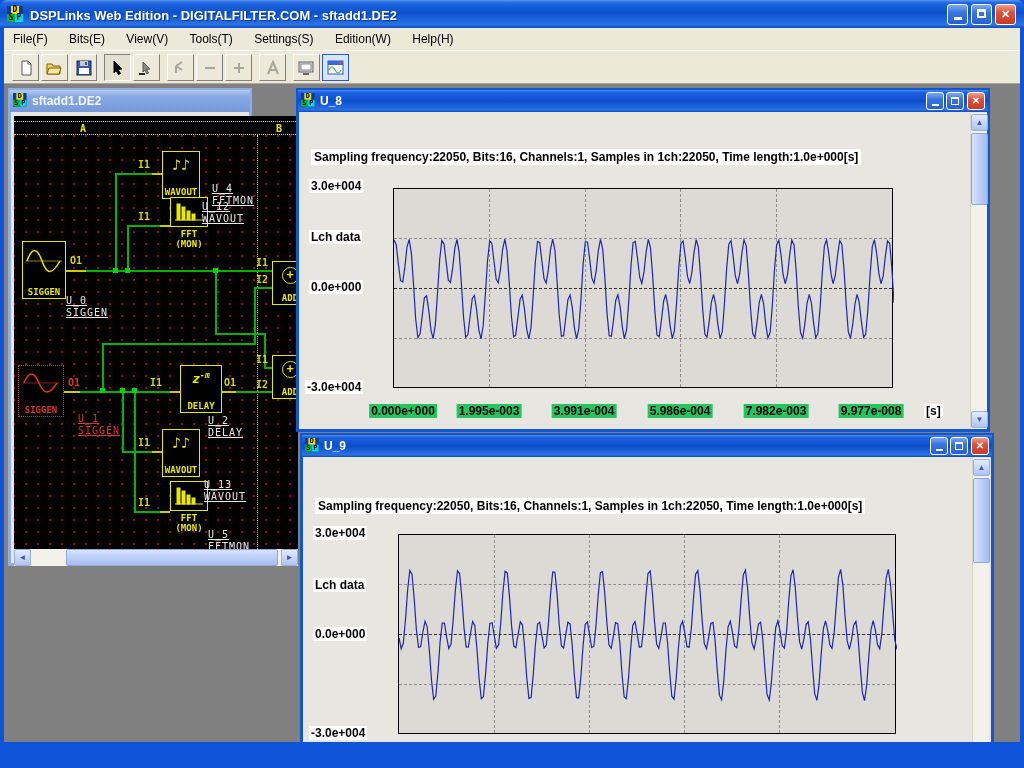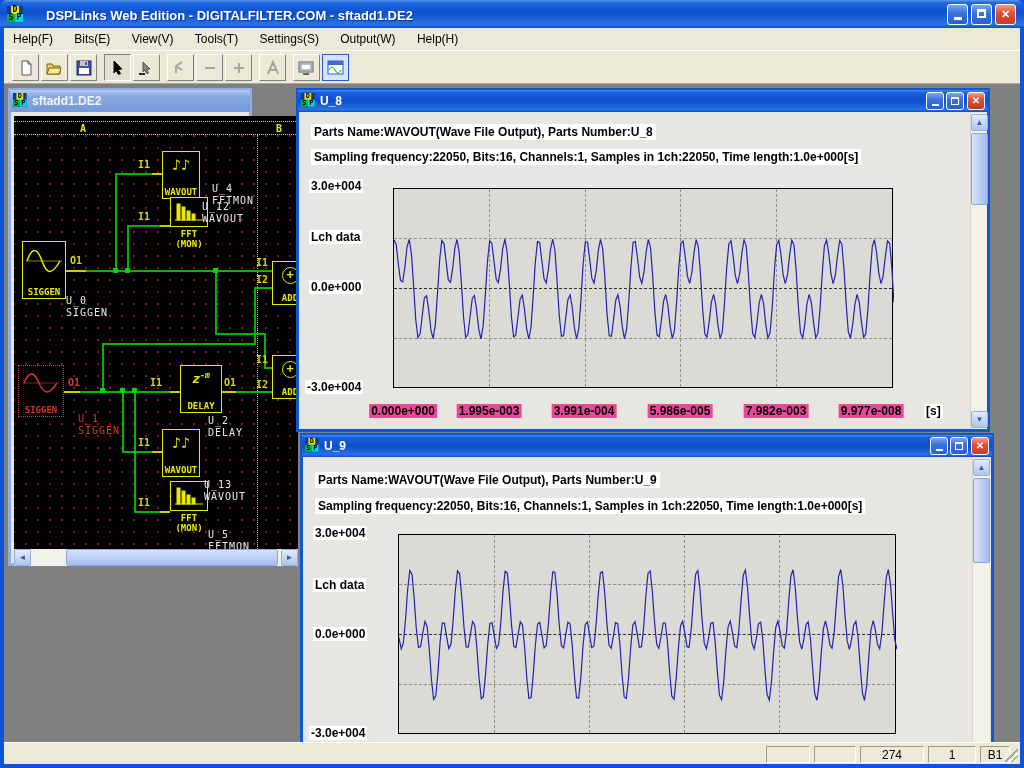--- a/index.html
+++ b/index.html
@@ -5,21 +5,21 @@
   html,body{margin:0;padding:0;background:#3a6ea5;}
   *{box-sizing:border-box;}
   #screen{position:relative;width:1024px;height:768px;overflow:hidden;
           font-family:"Liberation Sans",sans-serif;background:#0F54D8;}
   .abs{position:absolute;}
 
   
   .main-titlebar{left:0;top:0;width:1024px;height:28px;
     background:linear-gradient(180deg,#5A96EE 0%,#2068E2 10%,#0D50CC 45%,#2B74E4 88%,#0B4CC0 100%);
     border-radius:7px 7px 0 0;color:#fff;font-weight:bold;font-size:13px;}
-  .main-title-text{left:30px;top:8px;text-shadow:1px 1px 1px #00339a;white-space:nowrap;margin-left:16px;}
+  .main-title-text{left:30px;top:8px;text-shadow:1px 1px 1px #00339a;white-space:nowrap;}
   .dsp-icon{width:16px;height:16px;position:relative;background:#0a3a9a;}
   .dsp-icon span{position:absolute;font-size:8px;line-height:8px;font-weight:bold;
      width:8px;height:8px;text-align:center;font-family:"DejaVu Sans Mono",monospace;}
   .dsp-d{left:4px;top:0;background:#F0E000;color:#000;}
   .dsp-s{left:0;top:8px;background:#00B830;color:#003;}
   .dsp-p{left:8px;top:8px;background:#00D8D8;color:#003;}
   .winbtn{width:21px;height:21px;border-radius:3px;border:1px solid #fff;
     color:#fff;font-size:11px;line-height:19px;text-align:center;font-weight:bold;
     background:linear-gradient(180deg,#7CA8F2,#3C74DE 40%,#2860CE);}
   .winbtn.close{background:linear-gradient(180deg,#F0A08C,#DE5038 40%,#C83C28);}
@@ -61,39 +61,39 @@
     background-image:radial-gradient(circle,#8a1414 1px,transparent 1.4px);
     background-size:12px 12px;background-position:6px 26px;}
   .ruler{position:absolute;left:0;top:5px;width:284px;height:14px;background:#000;
     border-top:1px dotted #E8E800;border-bottom:1px dotted #E8E800;}
   .rlabel{position:absolute;top:1px;color:#E8E800;font:bold 10px "DejaVu Sans Mono",monospace;}
   .coldiv{position:absolute;border-left:1px dotted #C8C870;width:0;}
   .wire{position:absolute;background:#00B400;}
   .stub{position:absolute;background:#CCCC00;}
   .junc{position:absolute;width:5px;height:5px;background:#00D800;}
   .plabel{position:absolute;color:#D8D800;font:bold 10px "DejaVu Sans Mono",monospace;white-space:nowrap;}
-  .ilabel{position:absolute;color:#E8E8E8;font:10px "DejaVu Sans Mono",monospace;white-space:nowrap;letter-spacing:1px;}
+  .ilabel{position:absolute;color:#E8E8E8;font:10px "DejaVu Sans Mono",monospace;white-space:nowrap;letter-spacing:1px;text-decoration:underline;}
   .ilabel.red,.plabel.red{color:#E03030;}
   .blk{position:absolute;border:1px solid #E8E800;background:#000;color:#E8E800;
        font:bold 9px "DejaVu Sans Mono",monospace;text-align:center;}
   .blk .cap{position:absolute;bottom:1px;left:0;right:0;font-size:9px;letter-spacing:0;}
   .blk.red{border:1px dotted #E03030;color:#E03030;}
   .fftcap{position:absolute;color:#E8E800;font:bold 9px "DejaVu Sans Mono",monospace;text-align:center;width:38px;}
   .addcirc{width:17px;height:17px;border:1px solid #E8E800;border-radius:50%;
     margin:5px auto 0;line-height:15px;font-size:12px;}
 
   
   .info{position:absolute;font:bold 12px "Liberation Sans",sans-serif;color:#000;
         background:#fff;padding:1px 3px;white-space:nowrap;}
   .plotbox{position:absolute;background:#DBDAD5;border:1px solid #000;}
   .hgrid{position:absolute;left:0;right:0;border-top:1px dashed #8f8f8f;height:0;}
   .hgrid.zero{border-top:1px dashed #303030;}
   .vgrid{position:absolute;top:0;bottom:0;border-left:1px dashed #8f8f8f;width:0;}
   .ylab{position:absolute;font:bold 12px "Liberation Sans",sans-serif;background:#fff;padding:0 2px;white-space:nowrap;}
-  .xlab{position:absolute;font:bold 12px "Liberation Sans",sans-serif;background:#ec4899;padding:0 2px;
+  .xlab{position:absolute;font:bold 12px "Liberation Sans",sans-serif;background:#22c55e;padding:0 2px;
         transform:translateX(-50%);white-space:nowrap;}
   .xunit{position:absolute;font:bold 12px "Liberation Sans",sans-serif;background:#fff;padding:0 2px;}
 
   
   .sb-v{position:absolute;width:17px;background:#F2F1EA;border-left:1px solid #d8d4c8;}
   .sb-h{position:absolute;height:17px;background:#F2F1EA;}
   .sb-btn{position:absolute;width:17px;height:17px;border-radius:2px;
     background:linear-gradient(180deg,#E3EBFC,#C2D3F6 60%,#AEC4EE);border:1px solid #97AEE0;
     color:#3C5A9C;font-size:8px;text-align:center;line-height:15px;}
   .sb-thumb{position:absolute;border-radius:2px;border:1px solid #8CA6DC;
@@ -123,26 +123,26 @@
     <div class="abs winbtn" style="left:947px;top:4px;">
         <span class="mingl"></span>
       </div>
     <div class="abs winbtn" style="left:971px;top:4px;">
         <span class="maxgl"></span>
       </div>
     <div class="abs winbtn close" style="left:995px;top:4px;">✕</div>
   </div>
 
   <div class="abs menubar">
-    <span class="menu-item">Help(F)</span>
+    <span class="menu-item">File(F)</span>
     <span class="menu-item">Bits(E)</span>
     <span class="menu-item">View(V)</span>
     <span class="menu-item">Tools(T)</span>
     <span class="menu-item">Settings(S)</span>
-    <span class="menu-item">Output(W)</span>
+    <span class="menu-item">Edition(W)</span>
     <span class="menu-item">Help(H)</span>
   </div>
 
   <div class="abs toolbar">
     <div class="tbtn" style="left:8px;">
       <svg width="16" height="16">
           <path d="M4 1h6l3 3v11H4z" fill="#fff" stroke="#555"></path>
           <path d="M10 1v3h3" fill="none" stroke="#555"></path>
         </svg>
     </div>
@@ -376,21 +376,20 @@
         <span class="t">U_8</span>
         <div class="cbtn" style="right:44px;">
             <span class="mingl"></span>
           </div>
         <div class="cbtn" style="right:24px;">
             <span class="maxgl"></span>
           </div>
         <div class="cbtn close" style="right:3px;">✕</div>
       </div>
 
-      <div class="info" style="left:12px;top:33px;">Parts Name:WAVOUT(Wave File Output), Parts Number:U_8</div>
       <div class="info" style="left:12px;top:58px;">Sampling frequency:22050, Bits:16, Channels:1, Samples in 1ch:22050, Time length:1.0e+000[s]</div>
 
       <div class="ylab" style="left:10px;top:88px;">3.0e+004</div>
       <div class="ylab" style="left:10px;top:139px;">Lch data</div>
       <div class="ylab" style="left:10px;top:189px;">0.0e+000</div>
       <div class="ylab" style="left:6px;top:289px;">-3.0e+004</div>
 
       <div class="plotbox" style="left:94px;top:97px;width:500px;height:200px;">
         <div class="hgrid" style="top:49px;"></div>
         <div class="hgrid zero" style="top:99px;"></div>
@@ -400,21 +399,21 @@
         <div class="vgrid" style="left:286px;"></div>
         <div class="vgrid" style="left:382px;"></div>
         <svg class="wave" width="500" height="200" style="position:absolute;left:0;top:0;">
           <polyline fill="none" stroke-width="1.2" points="0.0,51.1 2.2,55.5 4.3,74.5 6.5,91.5 8.7,93.0 10.9,77.9 13.0,58.0 15.2,50.4 17.4,64.6 19.6,96.6 21.7,130.3 23.9,148.7 26.1,144.8 28.3,126.1 30.4,108.8 32.6,106.8 34.8,121.6 37.0,141.5 39.1,149.7 41.3,136.0 43.5,104.4 45.7,70.5 47.8,51.5 50.0,54.8 52.2,73.4 54.3,90.9 56.5,93.4 58.7,78.9 60.9,58.9 63.0,50.3 65.2,63.4 67.4,94.7 69.6,128.8 71.7,148.3 73.9,145.5 76.1,127.2 78.3,109.4 80.4,106.5 82.6,120.6 84.8,140.6 87.0,149.8 89.1,137.3 91.3,106.2 93.5,72.0 95.7,51.9 97.8,54.2 100.0,72.3 102.2,90.3 104.3,93.7 106.5,79.9 108.7,59.8 110.9,50.2 113.0,62.1 115.2,92.8 117.4,127.2 119.6,147.8 121.7,146.1 123.9,128.3 126.1,110.1 128.3,106.1 130.4,119.6 132.6,139.7 134.8,149.8 137.0,138.5 139.1,108.1 141.3,73.5 143.5,52.4 145.7,53.6 147.8,71.2 150.0,89.6 152.2,94.0 154.3,80.9 156.5,60.7 158.7,50.2 160.9,61.0 163.0,91.0 165.2,125.7 167.4,147.3 169.6,146.7 171.7,129.3 173.9,110.7 176.1,105.9 178.3,118.6 180.4,138.8 182.6,149.8 184.8,139.6 187.0,109.9 189.1,75.1 191.3,53.0 193.5,53.0 195.7,70.1 197.8,88.9 200.0,94.2 202.2,81.9 204.3,61.7 206.5,50.3 208.7,59.9 210.9,89.2 213.0,124.1 215.2,146.7 217.4,147.3 219.6,130.4 221.7,111.5 223.9,105.7 226.1,117.6 228.3,137.8 230.4,149.7 232.6,140.7 234.8,111.7 237.0,76.8 239.1,53.6 241.3,52.5 243.5,69.0 245.7,88.2 247.8,94.4 250.0,82.9 252.2,62.7 254.3,50.4 256.5,58.8 258.7,87.4 260.9,122.4 263.0,146.0 265.2,147.8 267.4,131.5 269.6,112.2 271.7,105.5 273.9,116.6 276.1,136.8 278.3,149.5 280.4,141.7 282.6,113.5 284.8,78.4 287.0,54.3 289.1,52.0 291.3,68.0 293.5,87.4 295.7,94.5 297.8,83.8 300.0,63.7 302.2,50.6 304.3,57.8 306.5,85.6 308.7,120.7 310.9,145.3 313.0,148.2 315.2,132.6 317.4,113.0 319.6,105.4 321.7,115.7 323.9,135.8 326.1,149.3 328.3,142.7 330.4,115.3 332.6,80.1 334.8,55.1 337.0,51.6 339.1,66.9 341.3,86.6 343.5,94.6 345.7,84.7 347.8,64.7 350.0,50.9 352.2,56.9 354.3,83.8 356.5,119.0 358.7,144.5 360.9,148.6 363.0,133.6 365.2,113.8 367.4,105.4 369.6,114.8 371.7,134.8 373.9,149.0 376.1,143.6 378.3,117.1 380.4,81.8 382.6,55.9 384.8,51.2 387.0,65.8 389.1,85.7 391.3,94.6 393.5,85.6 395.7,65.7 397.8,51.2 400.0,56.0 402.2,82.0 404.3,117.3 406.5,143.7 408.7,149.0 410.9,134.7 413.0,114.7 415.2,105.4 417.4,114.0 419.6,133.8 421.7,148.7 423.9,144.4 426.1,118.8 428.3,83.6 430.4,56.8 432.6,50.9 434.8,64.8 437.0,84.8 439.1,94.6 441.3,86.5 443.5,66.8 445.7,51.5 447.8,55.2 450.0,80.3 452.2,115.5 454.3,142.8 456.5,149.2 458.7,135.7 460.9,115.6 463.0,105.4 465.2,113.1 467.4,132.7 469.6,148.3 471.7,145.2 473.9,120.5 476.1,85.3 478.3,57.7 480.4,50.6 482.6,63.8 484.8,83.9 487.0,94.6 489.1,87.3 491.3,67.8 493.5,51.9 495.7,54.4 497.8,78.6 500.0,113.8" stroke="#2424B0"></polyline>
         </svg>
       </div>
 
       <div class="xlab" style="left:104px;top:313px;">0.000e+000</div>
       <div class="xlab" style="left:190px;top:313px;">1.995e-003</div>
       <div class="xlab" style="left:285px;top:313px;">3.991e-004</div>
-      <div class="xlab" style="left:381px;top:313px;">5.986e-005</div>
+      <div class="xlab" style="left:381px;top:313px;">5.986e-004</div>
       <div class="xlab" style="left:477px;top:313px;">7.982e-003</div>
       <div class="xlab" style="left:572px;top:313px;">9.977e-008</div>
       <div class="xunit" style="left:625px;top:313px;">[s]</div>
 
       <div class="sb-v" style="left:671px;top:22px;height:316px;">
         <div class="sb-btn" style="left:0;top:1px;">▲</div>
         <div class="sb-thumb" style="left:0;top:20px;width:17px;height:72px;"></div>
         <div class="sb-btn" style="left:0;bottom:1px;">▼</div>
       </div>
     </div>
@@ -429,21 +428,20 @@
         <span class="t">U_9</span>
         <div class="cbtn" style="right:44px;">
             <span class="mingl"></span>
           </div>
         <div class="cbtn" style="right:24px;">
             <span class="maxgl"></span>
           </div>
         <div class="cbtn close" style="right:3px;">✕</div>
       </div>
 
-      <div class="info" style="left:12px;top:36px;">Parts Name:WAVOUT(Wave File Output), Parts Number:U_9</div>
       <div class="info" style="left:12px;top:62px;">Sampling frequency:22050, Bits:16, Channels:1, Samples in 1ch:22050, Time length:1.0e+000[s]</div>
 
       <div class="ylab" style="left:10px;top:90px;">3.0e+004</div>
       <div class="ylab" style="left:10px;top:142px;">Lch data</div>
       <div class="ylab" style="left:10px;top:191px;">0.0e+000</div>
       <div class="ylab" style="left:6px;top:290px;">-3.0e+004</div>
 
       <div class="plotbox" style="left:95px;top:98px;width:498px;height:200px;">
         <div class="hgrid" style="top:49px;"></div>
         <div class="hgrid zero" style="top:99px;"></div>
@@ -457,22 +455,14 @@
         </svg>
       </div>
 
       <div class="sb-v" style="left:669px;top:22px;height:371px;">
         <div class="sb-btn" style="left:0;top:1px;">▲</div>
         <div class="sb-thumb" style="left:0;top:20px;width:17px;height:85px;"></div>
       </div>
     </div>
   </div>
 
-  <div id="statusbar" class="abs">
-    <div class="spanel" style="left:762px;width:44px;"></div>
-    <div class="spanel" style="left:810px;width:42px;"></div>
-    <div class="spanel" style="left:856px;width:64px;">274</div>
-    <div class="spanel" style="left:924px;width:48px;">1</div>
-    <div class="spanel" style="left:976px;width:30px;">B1</div>
-    <div class="grip"></div>
-  </div>
 
 </div>
 
 </body></html>

